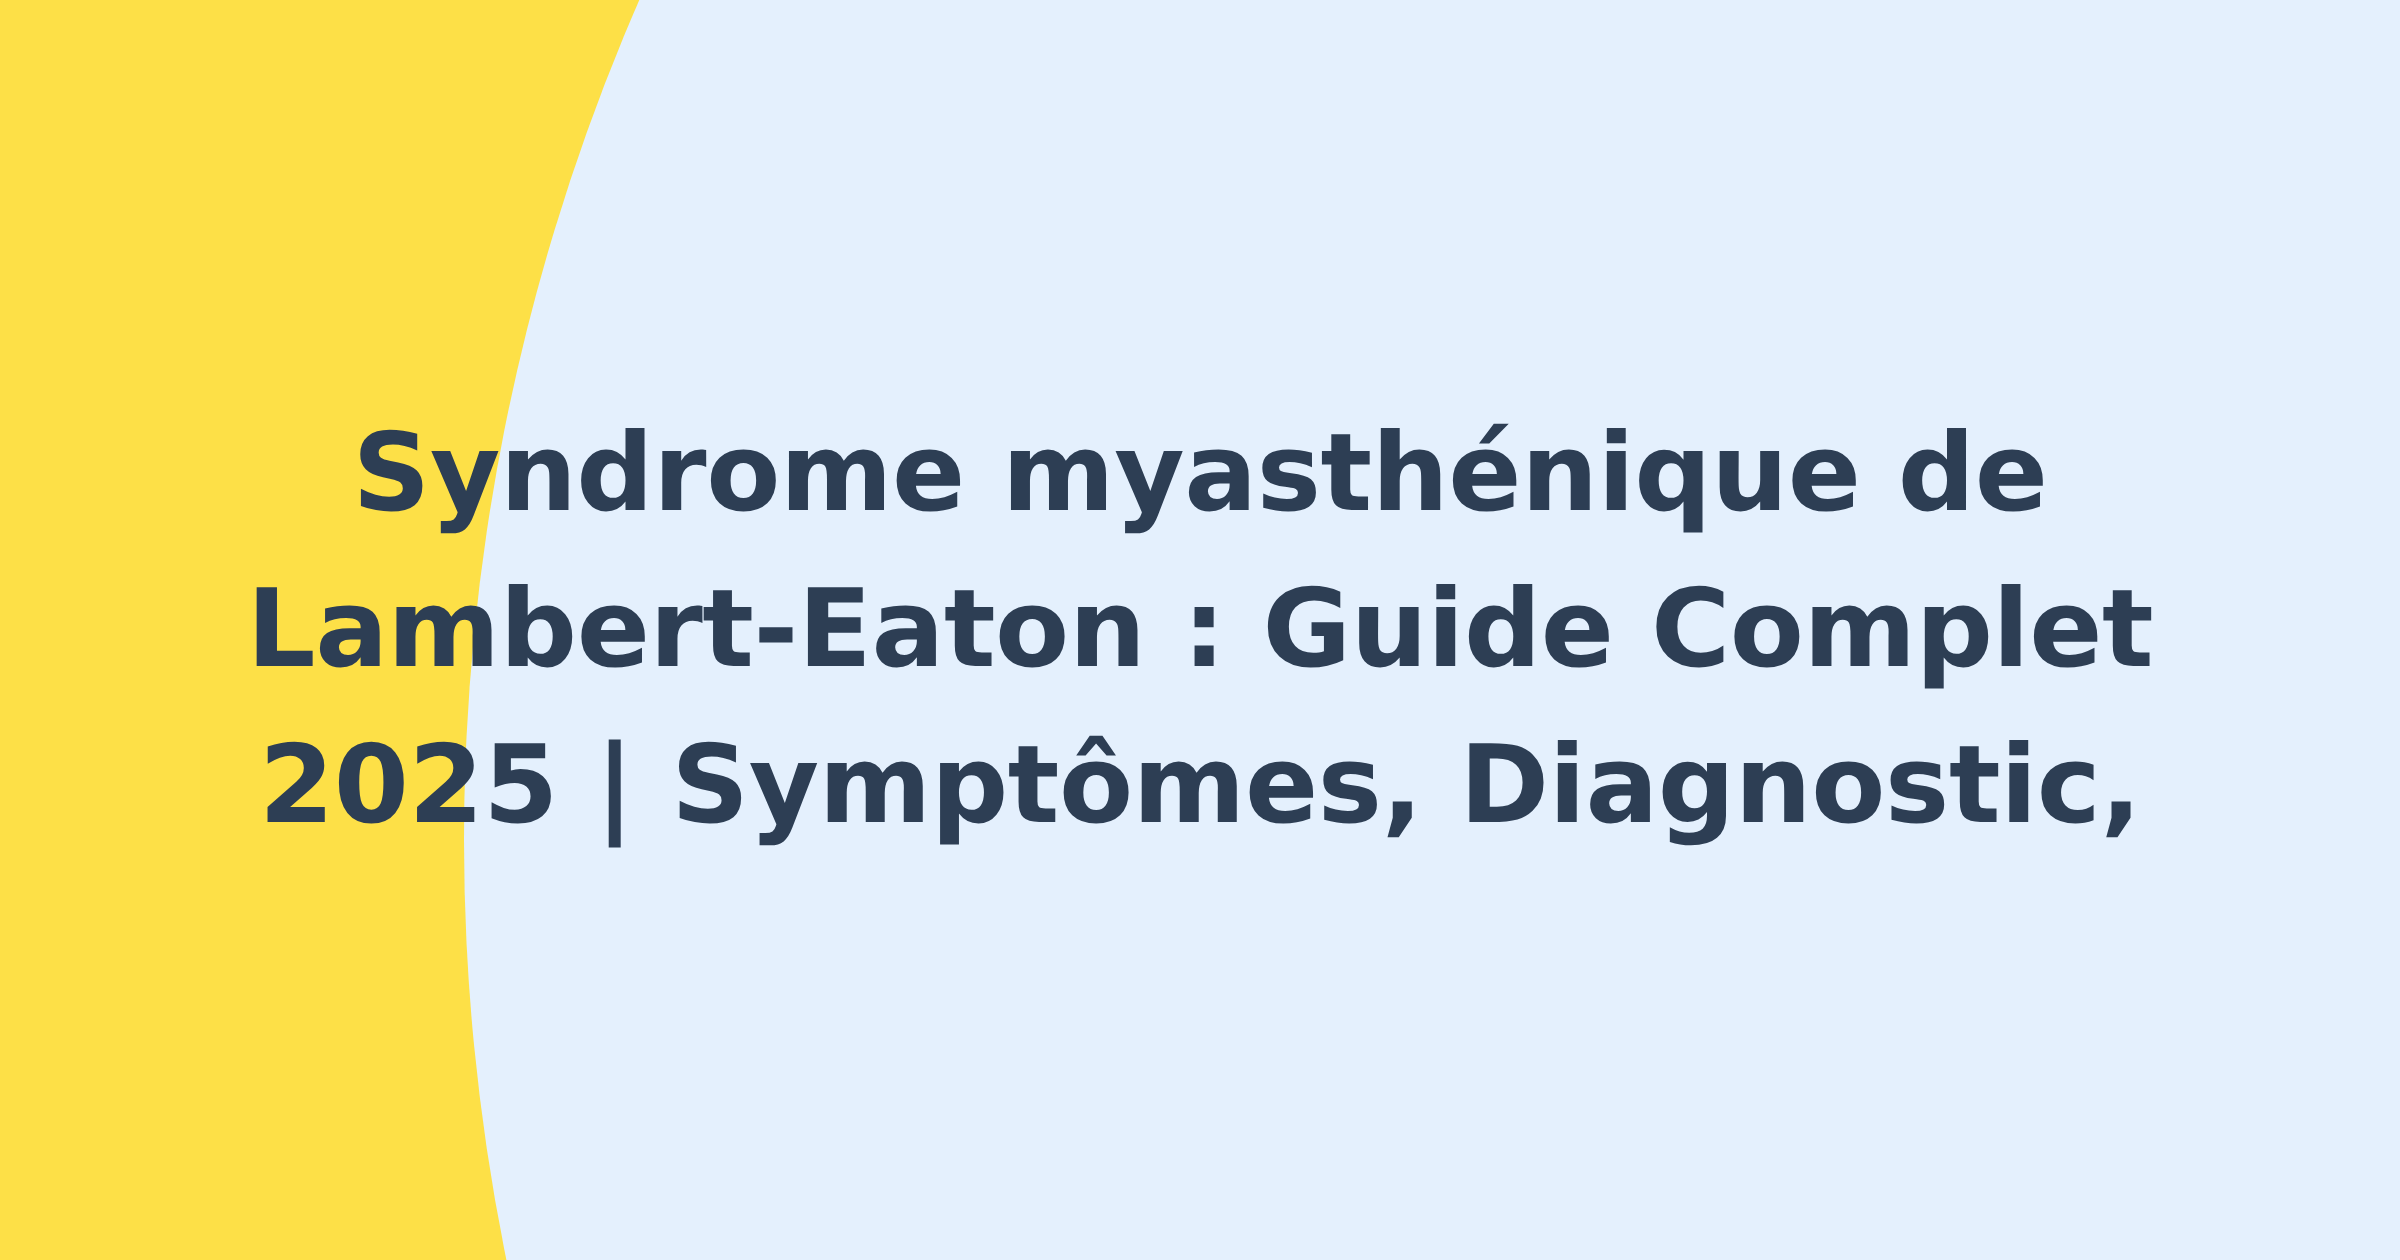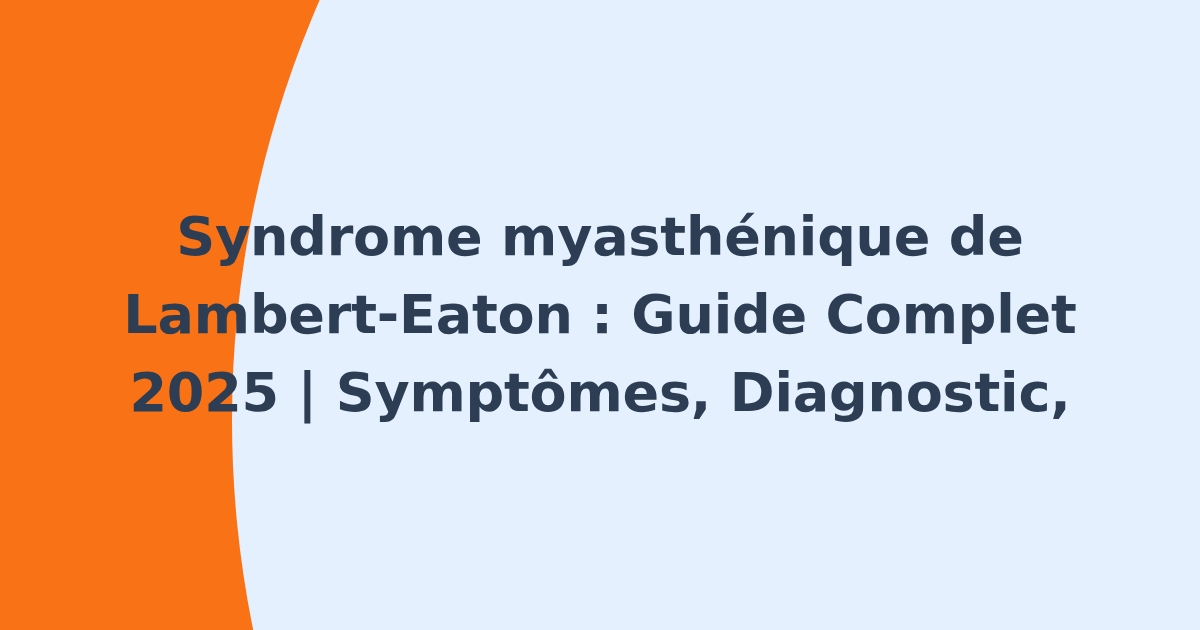--- a/index.html
+++ b/index.html
@@ -58,21 +58,21 @@
     font-size: 54px;
     line-height: 78px;
     letter-spacing: -0.2px;
     max-width: 1090px;
     white-space: pre-line;
   }
 </style>
 </head>
 <body>
 
-<div id="og-card" style="background: #f97316;">
+<div id="og-card" style="background: #fde047;">
 
   <div id="bg-circle" style="background: rgb(228, 240, 253);"></div>
 
   <div id="content">
     <h1 id="title" style="color: rgb(45, 62, 84);">Syndrome myasthénique de
 Lambert-Eaton : Guide Complet
 2025 | Symptômes, Diagnostic,</h1>
   </div>
 
 </div>

